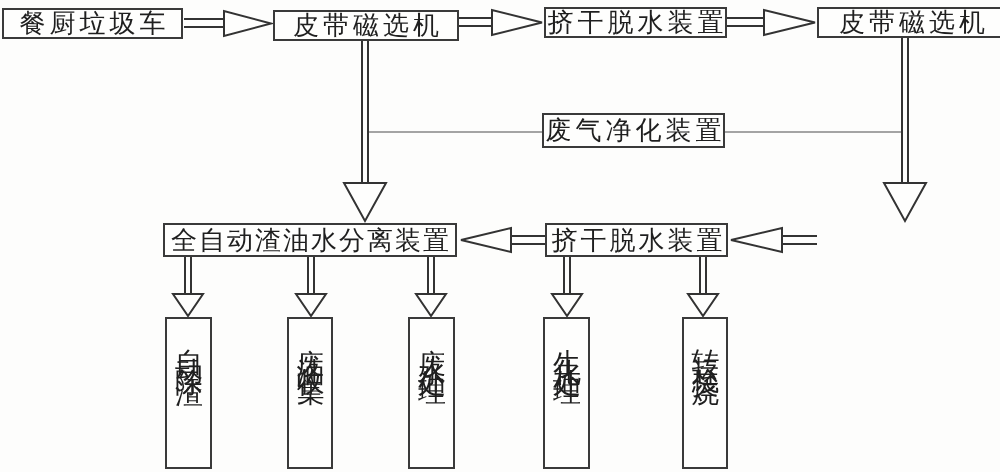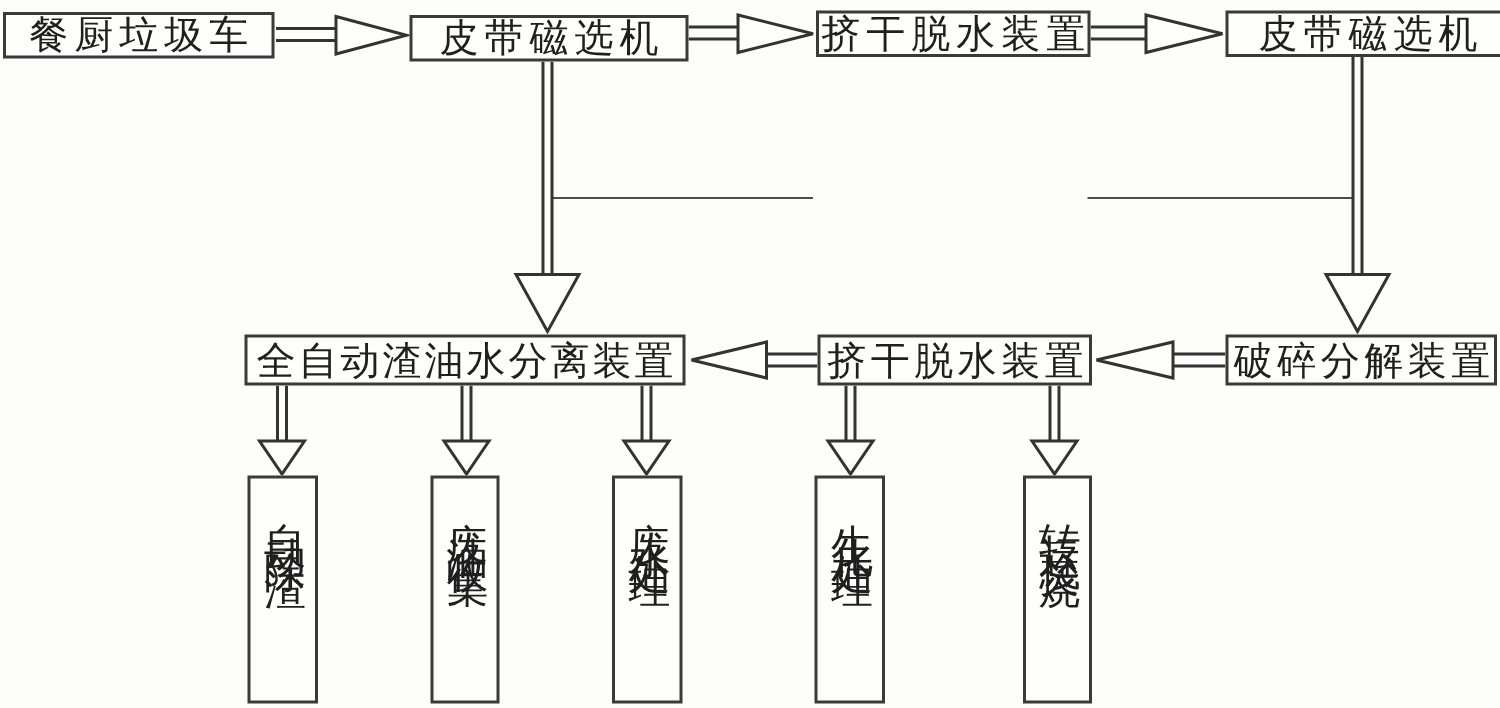--- a/index.html
+++ b/index.html
@@ -120,24 +120,24 @@
       <line class="shaft" x1="706" y1="257" x2="706" y2="294"></line>
       <polygon class="head" points="688,294 718,294 703,316"></polygon>
     </g>
   </svg>
 
   <div class="hbox" style="left:2px;top:8px;width:181px;height:31px">餐厨垃圾车</div>
   <div class="hbox" style="left:273px;top:10px;width:186px;height:31px">皮带磁选机</div>
   <div class="hbox" style="left:544px;top:7px;width:183px;height:31px">挤干脱水装置</div>
   <div class="hbox" style="left:817px;top:7px;width:190px;height:31px">皮带磁选机</div>
 
+  <div class="hbox" style="left:542px;top:113px;width:183px;height:35px">废气净化装置</div>
 
   <div class="hbox wide" style="left:163px;top:223px;width:294px;height:34px">全自动渣油水分离装置</div>
   <div class="hbox" style="left:545px;top:223px;width:183px;height:34px;letter-spacing:3px">挤干脱水装置</div>
-  <div class="hbox" style="left:817px;top:223px;width:181px;height:34px;letter-spacing:3px">破碎分解装置</div>
 
   <div class="vbox" style="left:165px;top:317px;width:47px;height:152px">自动除渣</div>
   <div class="vbox" style="left:287px;top:317px;width:46px;height:152px">废油收集</div>
   <div class="vbox" style="left:408px;top:317px;width:47px;height:152px">废水处理</div>
   <div class="vbox" style="left:543px;top:317px;width:47px;height:152px">生化处理</div>
   <div class="vbox" style="left:682px;top:317px;width:46px;height:152px">转运焚烧</div>
 
 </div>
 
 </body></html>

